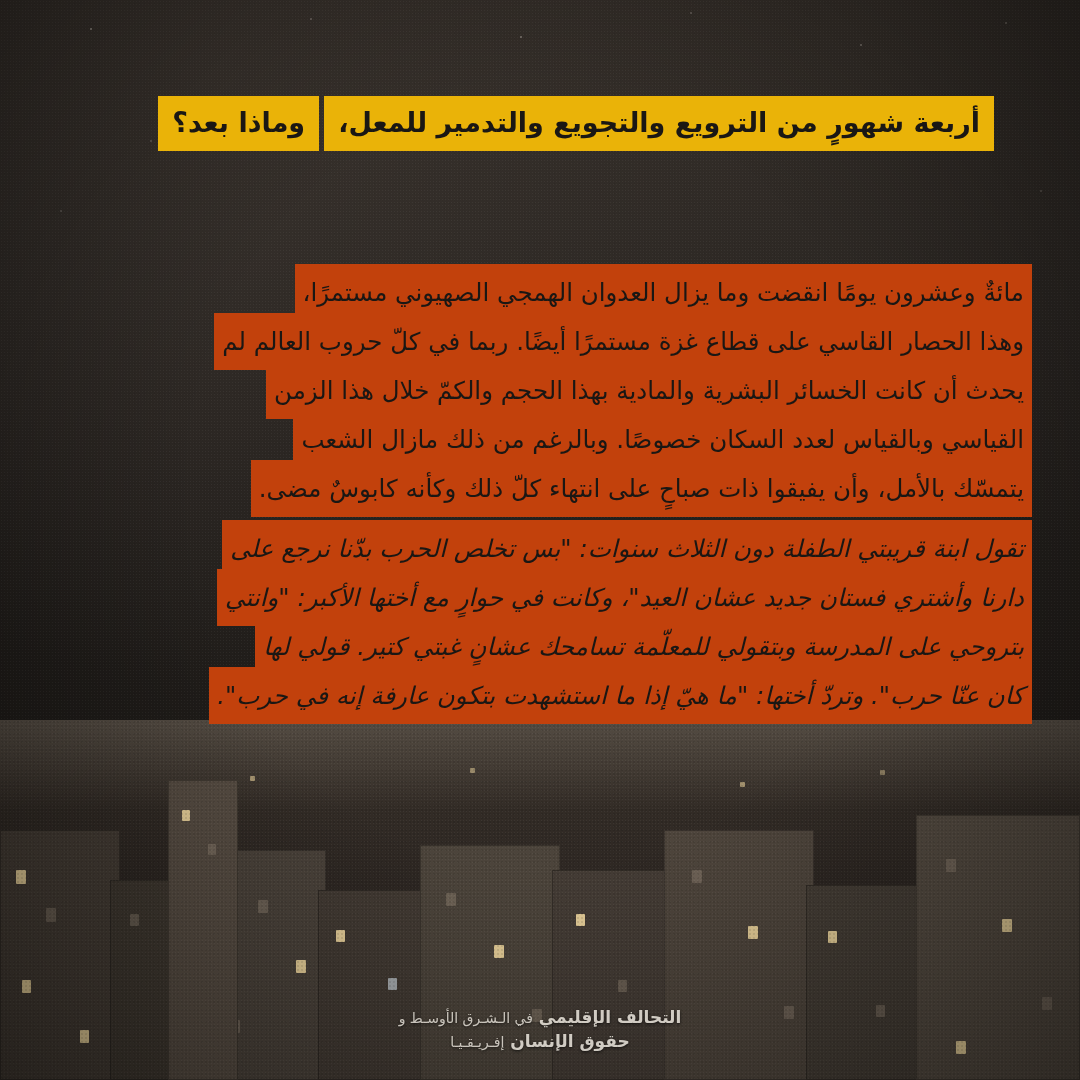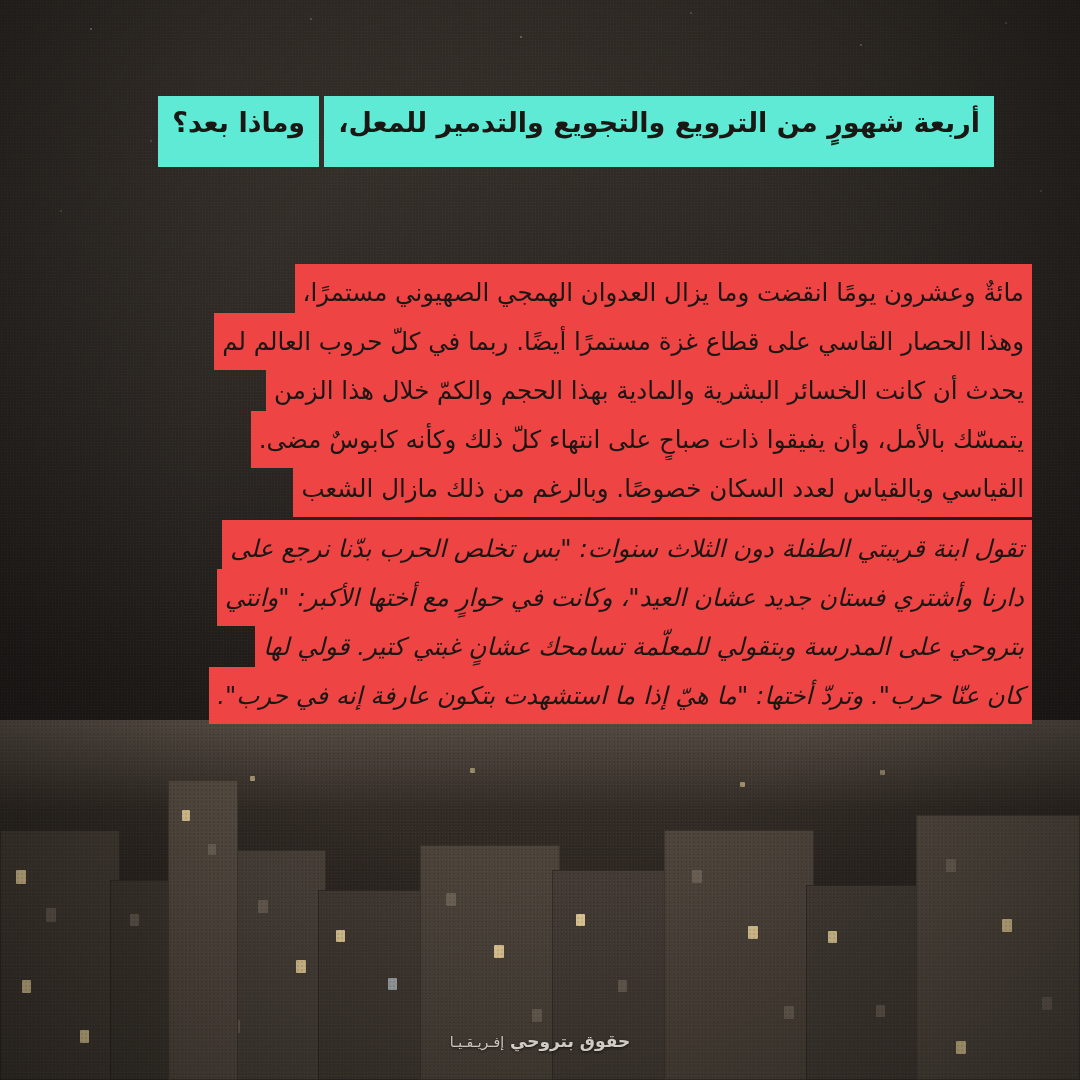--- a/index.html
+++ b/index.html
@@ -111,44 +111,44 @@
   .title-wrap {
     position: absolute;
     top: 96px;
     right: 86px;
     left: 86px;
     text-align: right;
     direction: rtl;
   }
   .title-line {
     display: inline-block;
-    background: #5eead4;
+    background: #eab308;
     color: #1a1714;
     font-weight: bold;
     font-size: 27px;
     line-height: 1.55;
-    padding: 6px 14px 23px 14px;
+    padding: 6px 14px 7px 14px;
     margin-bottom: 10px;
     letter-spacing: 0;
     box-decoration-break: clone;
   }
 
   .para {
     position: absolute;
     right: 48px;
     left: 48px;
     direction: rtl;
     text-align: justify;
     text-align-last: right;
   }
   .para span.line {
     display: block;
   }
   .para .txt {
-    background: #ef4444;
+    background: #c2410c;
     color: #1a1714;
     font-size: 24.5px;
     line-height: 2.0;
     font-weight: 500;
     padding: 14px 8px;
     box-decoration-break: clone;
     -webkit-box-decoration-break: clone;
   }
   #para-1 { top: 268px; }
   #para-2 { top: 524px; font-style: italic; }
@@ -261,32 +261,36 @@
 
     <div class="title-wrap">
       <div class="title-line">أربعة شهورٍ من الترويع والتجويع والتدمير للمعل،</div>
       <div class="title-line">وماذا بعد؟</div>
     </div>
 
     <div class="para" id="para-1">
       <span class="line"><span class="txt">مائةٌ وعشرون يومًا انقضت وما يزال العدوان الهمجي الصهيوني  مستمرًا،</span></span>
       <span class="line"><span class="txt">وهذا الحصار القاسي على قطاع غزة مستمرًا أيضًا. ربما في كلّ حروب العالم لم</span></span>
       <span class="line"><span class="txt">يحدث أن كانت الخسائر البشرية والمادية بهذا الحجم والكمّ خلال هذا الزمن</span></span>
+      <span class="line"><span class="txt">القياسي وبالقياس لعدد السكان خصوصًا. وبالرغم من ذلك مازال الشعب</span></span>
       <span class="line"><span class="txt">يتمسّك بالأمل، وأن يفيقوا ذات صباحٍ على انتهاء كلّ ذلك وكأنه كابوسٌ مضى.</span></span>
-      <span class="line"><span class="txt">القياسي وبالقياس لعدد السكان خصوصًا. وبالرغم من ذلك مازال الشعب</span></span>
     </div>
 
     <div class="para" id="para-2">
       <span class="line"><span class="txt">تقول ابنة قريبتي الطفلة دون الثلاث سنوات: "بس تخلص الحرب بدّنا نرجع على</span></span>
       <span class="line"><span class="txt">دارنا وأشتري فستان جديد عشان العيد"، وكانت في حوارٍ مع أختها الأكبر: "وانتي</span></span>
       <span class="line"><span class="txt">بتروحي على المدرسة وبتقولي للمعلّمة تسامحك عشانٍ غبتي كتير. قولي لها</span></span>
       <span class="line"><span class="txt">كان عنّا حرب". وتردّ أختها: "ما هيّ إذا ما استشهدت بتكون عارفة إنه في حرب".</span></span>
     </div>
 
     <div class="logo">
       <div class="logo-line">
-        <span>حقوق بتروحي</span>
+        <span>التحالف الإقليمي</span>
+        <span class="thin">في الـشـرق الأوسـط و</span>
+      </div>
+      <div class="logo-line">
+        <span>حقوق الإنسان</span>
         <span class="thin">إفـريـقـيـا</span>
       </div>
     </div>
 
   </div>
 </div>
 
 </body></html>

